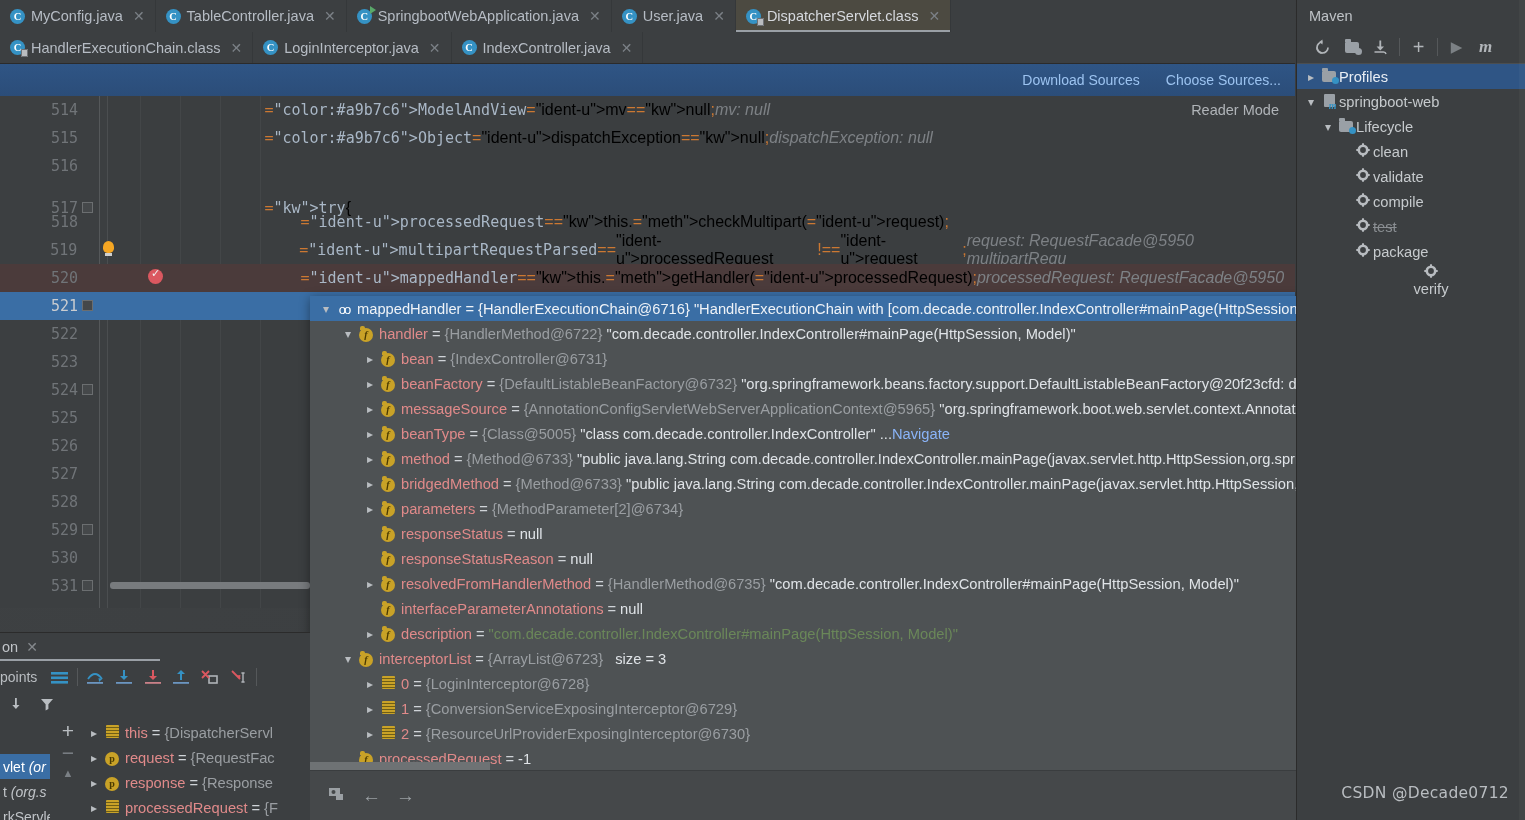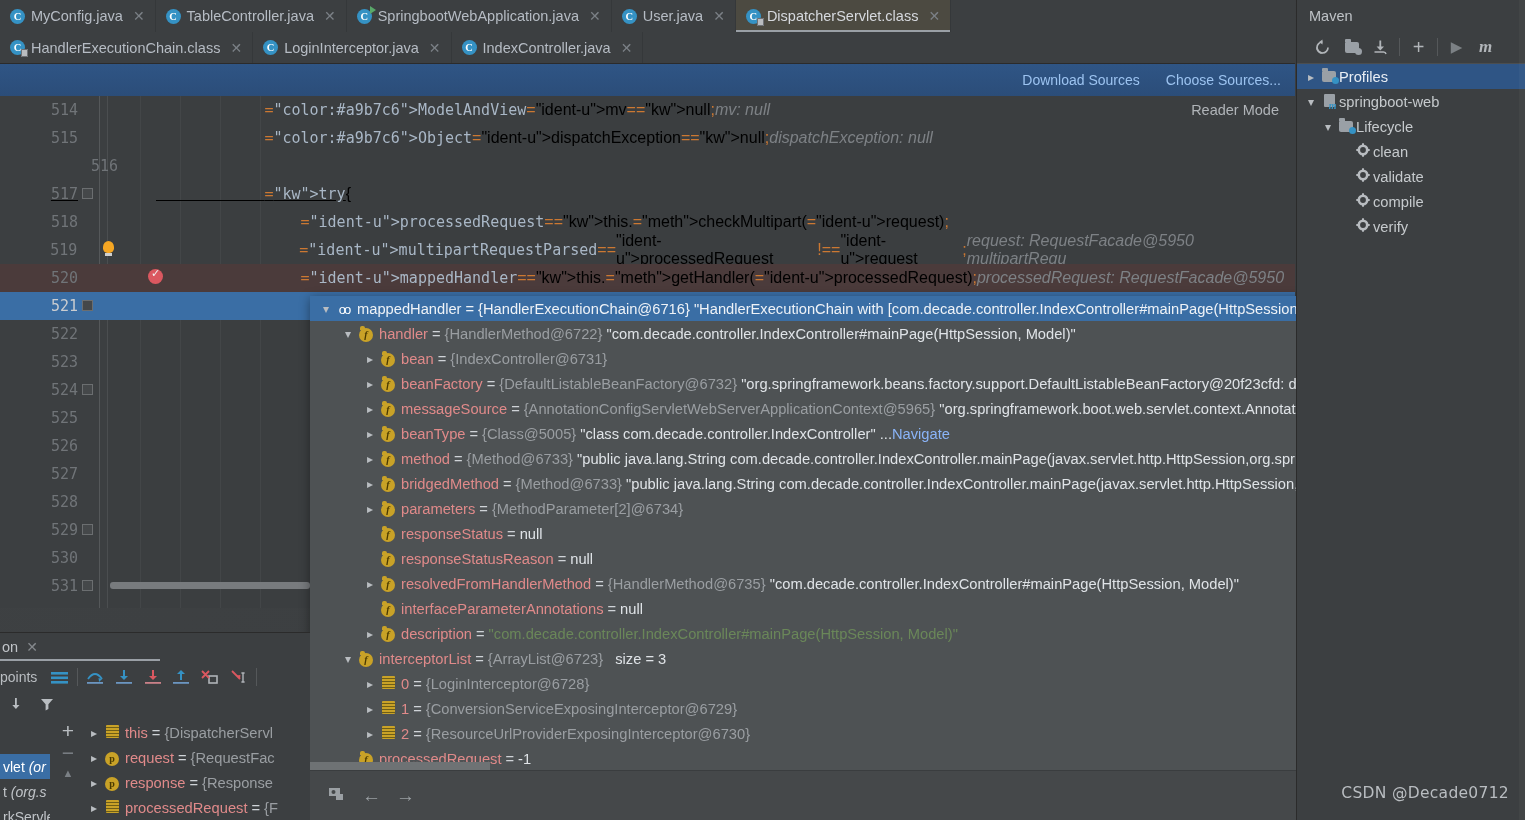--- a/index.html
+++ b/index.html
@@ -354,26 +354,26 @@
   <div id="editor">
     <div class="gutter-bg"></div>
     <div class="fold-rail"></div>
     <div class="vline" style="left:140px"></div>
     <div class="vline" style="left:180px"></div>
     <div class="vline" style="left:220px"></div>
     <div class="vline" style="left:260px"></div>
     <div id="editor-rows">
         <div class="code-row" style="top: 0px;"><span class="lnum">514</span><span class="gutter-icons"></span><span class="code">            <span style<span="" style="color:#cc7832">=</span>"color:#a9b7c6"&gt;ModelAndView</span> <span class<span="" style="color:#cc7832">=</span>"ident-u"&gt;mv <span style="color:#cc7832">=</span> <span class<span="" style="color:#cc7832">=</span>"kw"&gt;null<span style="color:#cc7832">;</span>  <span class="hint">mv: null</span></div>
         <div class="code-row" style="top: 28px;"><span class="lnum">515</span><span class="gutter-icons"></span><span class="code">            <span style<span="" style="color:#cc7832">=</span>"color:#a9b7c6"&gt;Object</span> <span class<span="" style="color:#cc7832">=</span>"ident-u"&gt;dispatchException <span style="color:#cc7832">=</span> <span class<span="" style="color:#cc7832">=</span>"kw"&gt;null<span style="color:#cc7832">;</span>  <span class="hint">dispatchException: null</span></div>
-        <div class="code-row" style="top: 56px; margin-left: 40px;">
+        <div class="code-row" style="top: 56px;">
           <span class="lnum">516</span>
           <span class="gutter-icons"></span>
           <span class="code"></span>
         </div>
-        <div class="code-row" style="top: 84px; text-decoration: underline;"><span class="lnum">517</span><span class="gutter-icons">
+        <div class="code-row" style="top: 98px;"><span class="lnum">517</span><span class="gutter-icons">
             <span class="foldmark" style="top:8px"></span>
           </span><span class="code">            <span class<span="" style="color:#cc7832">=</span>"kw"&gt;try</span> {</div>
         <div class="code-row" style="top: 112px;"><span class="lnum">518</span><span class="gutter-icons"></span><span class="code">                <span class<span="" style="color:#cc7832">=</span>"ident-u"&gt;processedRequest</span> <span style="color:#cc7832">=</span> <span class<span="" style="color:#cc7832">=</span>"kw"&gt;this.<span class<span="" style="color:#cc7832">=</span>"meth"&gt;checkMultipart(<span class<span="" style="color:#cc7832">=</span>"ident-u"&gt;request)<span style="color:#cc7832">;</span></div>
         <div class="code-row" style="top: 140px;"><span class="lnum">519</span><span class="gutter-icons">
             <span class="bulb"></span>
           </span><span class="code">                <span class<span="" style="color:#cc7832">=</span>"ident-u"&gt;multipartRequestParsed</span> <span style="color:#cc7832">=</span> <span class<span="" style="color:#cc7832">=</span>"ident-u"&gt;processedRequest <span style="color:#cc7832">!</span><span style="color:#cc7832">=</span> <span class<span="" style="color:#cc7832">=</span>"ident-u"&gt;request<span style="color:#cc7832">;</span>  <span class="hint">request: RequestFacade@5950      multipartRequ</span></div>
         <div class="code-row row-exec" style="top: 168px;"><span class="lnum">520</span><span class="gutter-icons">
             <span class="bpdot"></span>
           </span><span class="code">                <span class<span="" style="color:#cc7832">=</span>"ident-u"&gt;mappedHandler</span> <span style="color:#cc7832">=</span> <span class<span="" style="color:#cc7832">=</span>"kw"&gt;this.<span class<span="" style="color:#cc7832">=</span>"meth"&gt;getHandler(<span class<span="" style="color:#cc7832">=</span>"ident-u"&gt;processedRequest)<span style="color:#cc7832">;</span>  <span class="hint">processedRequest: RequestFacade@5950</span></div>
         <div class="code-row row-sel cur" style="top: 196px;">
@@ -713,20 +713,42 @@
         </div>
         <div class="mrow" style="padding-left: 40px;">
           <span class="marrow"></span>
           <span class="micon"><span><svg width="14" height="14" viewBox="0 0 14 14">
                 <circle cx="7" cy="7" r="4.2" fill="none" stroke="#b8bcc0" stroke-width="2.6"></circle>
                 <rect x="6" y="0.3" width="2" height="3" fill="#b8bcc0"></rect>
                 <rect x="6" y="10.7" width="2" height="3" fill="#b8bcc0"></rect>
                 <rect x="0.3" y="6" width="3" height="2" fill="#b8bcc0"></rect>
                 <rect x="10.7" y="6" width="3" height="2" fill="#b8bcc0"></rect>
               </svg></span></span>
+          <span class="strike">test</span>
+        </div>
+        <div class="mrow" style="padding-left: 40px;">
+          <span class="marrow"></span>
+          <span class="micon"><span><svg width="14" height="14" viewBox="0 0 14 14">
+                <circle cx="7" cy="7" r="4.2" fill="none" stroke="#b8bcc0" stroke-width="2.6"></circle>
+                <rect x="6" y="0.3" width="2" height="3" fill="#b8bcc0"></rect>
+                <rect x="6" y="10.7" width="2" height="3" fill="#b8bcc0"></rect>
+                <rect x="0.3" y="6" width="3" height="2" fill="#b8bcc0"></rect>
+                <rect x="10.7" y="6" width="3" height="2" fill="#b8bcc0"></rect>
+              </svg></span></span>
+          <span class="">package</span>
+        </div>
+        <div class="mrow" style="padding-left: 40px; flex-direction: column;">
+          <span class="marrow"></span>
+          <span class="micon"><span><svg width="14" height="14" viewBox="0 0 14 14">
+                <circle cx="7" cy="7" r="4.2" fill="none" stroke="#b8bcc0" stroke-width="2.6"></circle>
+                <rect x="6" y="0.3" width="2" height="3" fill="#b8bcc0"></rect>
+                <rect x="6" y="10.7" width="2" height="3" fill="#b8bcc0"></rect>
+                <rect x="0.3" y="6" width="3" height="2" fill="#b8bcc0"></rect>
+                <rect x="10.7" y="6" width="3" height="2" fill="#b8bcc0"></rect>
+              </svg></span></span>
           <span class="">verify</span>
         </div>
       </div>
   </div>
 
   <div id="watermark">CSDN @Decade0712</div>
   <div id="right-edge-scroll"></div>
 </div>
 
 </body></html>

